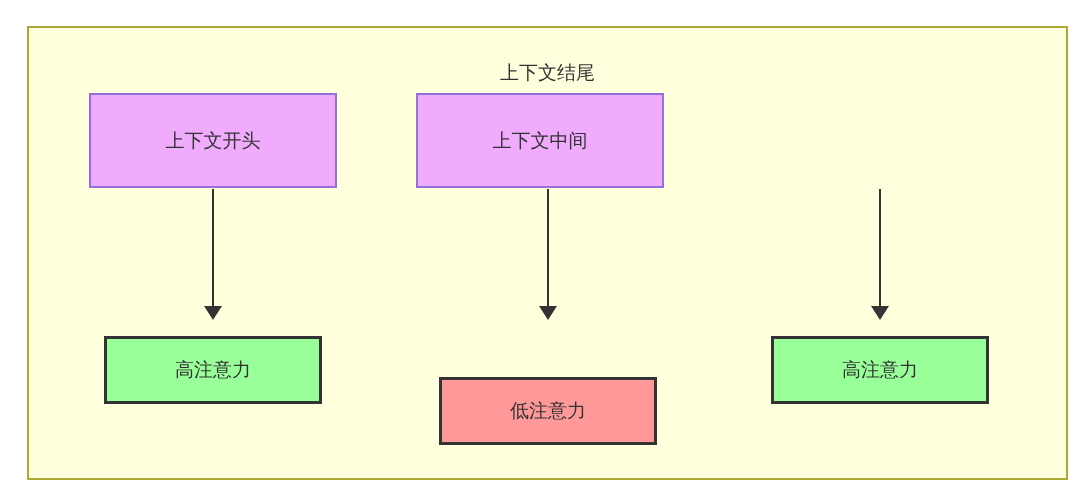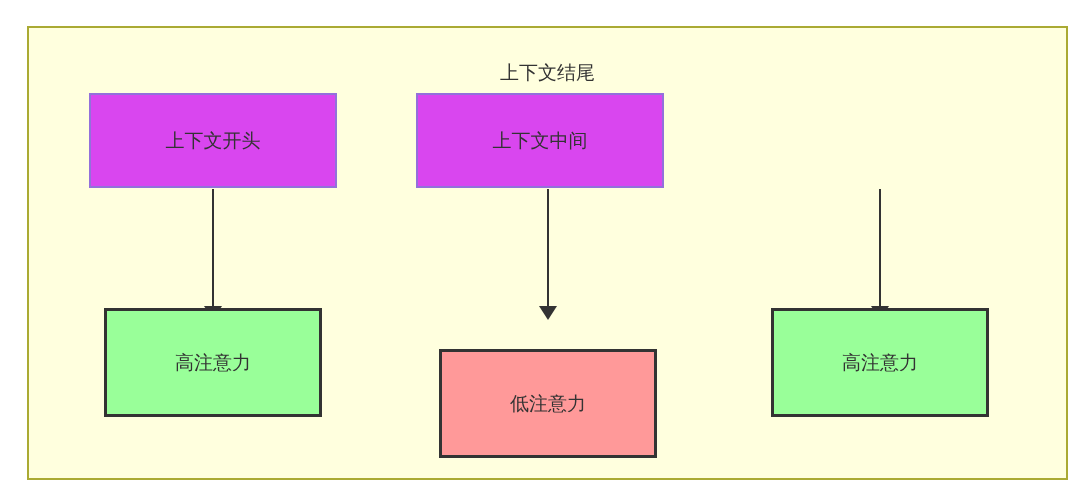--- a/index.html
+++ b/index.html
@@ -34,26 +34,26 @@
     display: flex;
     align-items: center;
     justify-content: center;
     font-size: 19px;
     color: #333333;
     text-align: center;
   }
   .node-top {
     width: 248px; height: 95px;
     top: 93px;
-    background: #d946ef;
+    background: #f0abfc;
     border: 2px solid #9370db;
   }
   .node-bottom {
-    width: 218px; height: 109px;
-    top: 308px;
+    width: 218px; height: 68px;
+    top: 336px;
     border: 3px solid #333333;
   }
   .node-high { background: #99ff99; }
   .node-low  { background: #ff9999; margin-top: 41px; }
   .pos-c1-top { left: 89px; }
   .pos-c2-top { left: 416px; }
   .pos-c3-top { left: 756px; }
   .pos-c1-bot { left: 104px; }
   .pos-c2-bot { left: 439px; }
   .pos-c3-bot { left: 771px; }

